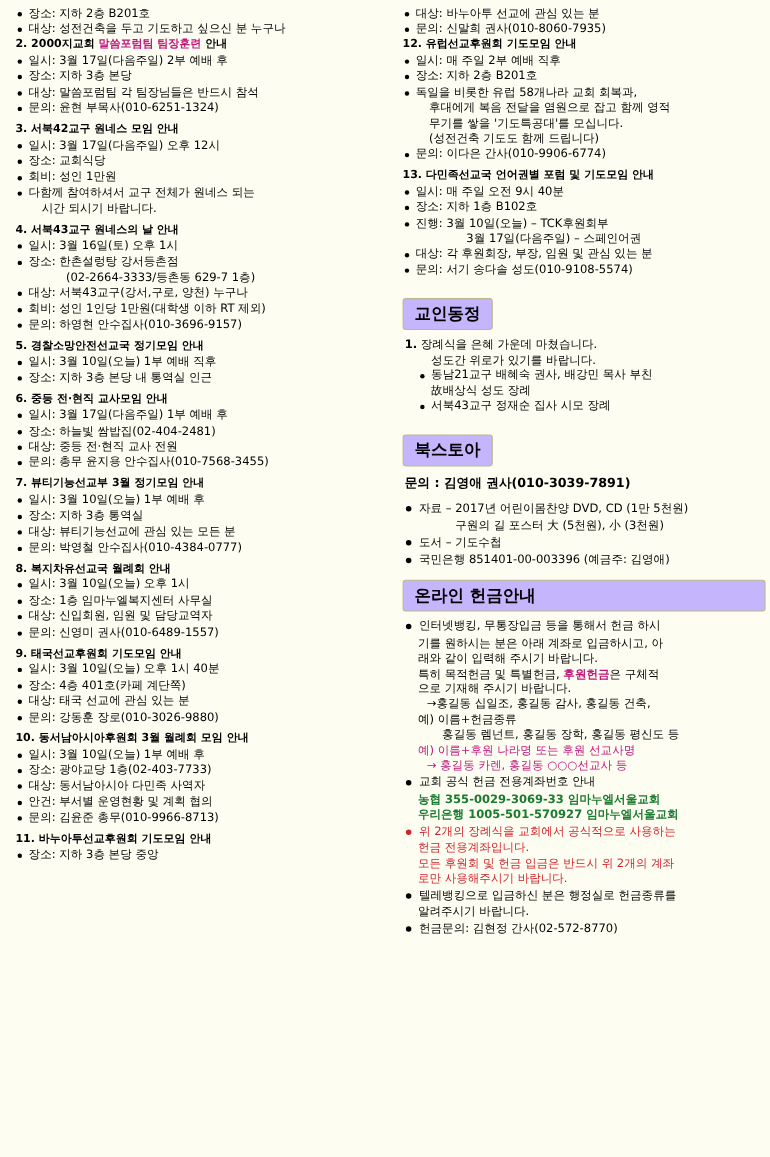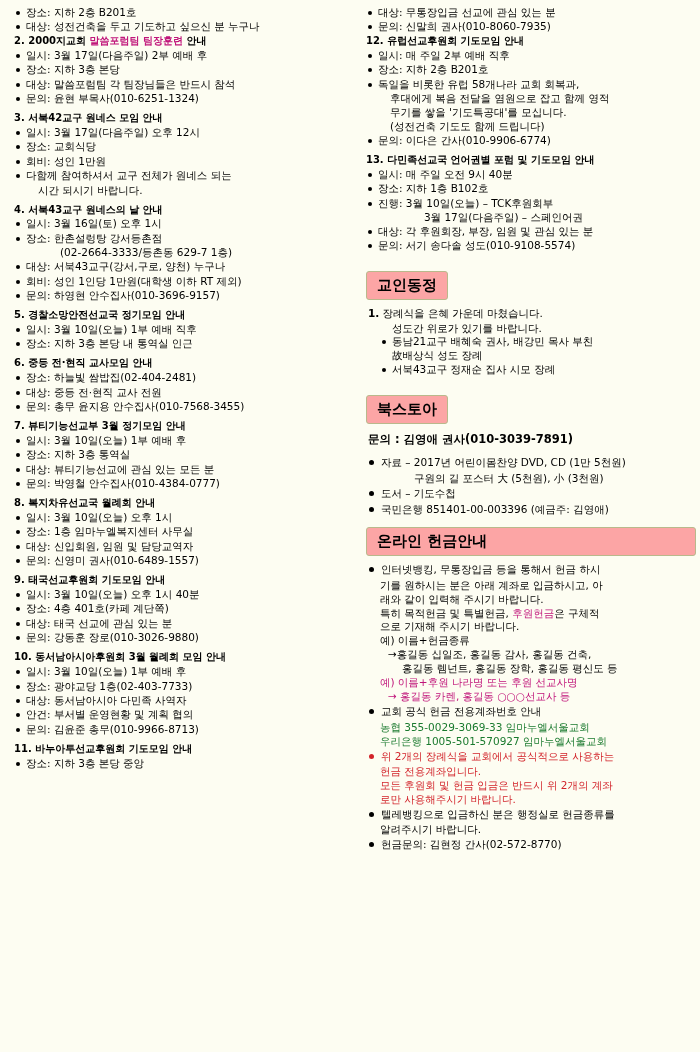--- a/index.html
+++ b/index.html
@@ -46,35 +46,35 @@
   .sub{
     padding-left:12px;line-height:1.33;font-size:10.5px;
   }
   .indent-1{padding-left:24px;}
   .indent-2{padding-left:46px;}
   .indent-3{padding-left:58px;}
 
   
   .section-head{
     border:1px solid #b9b98c;
-    background:#fca5a5;
+    background:#c4b5fd;
     border-radius:3px;
     padding:4px 10px;
     font-weight:bold;
     font-size:15px;
     margin:8px 0 6px 0;
     display:inline-block;
   }
   .section-head.wide{display:block;}
   .section-wrap{margin-top:10px;}
 
   .sec-body{padding:0 2px;}
   .sec-body .line{line-height:1.35;font-size:10.5px;}
 
-  .bold{font-weight:normal;}
+  .bold{font-weight:bold;}
   .red{color:#d2232a;}
   .pink{color:#c0157a;}
   .green{color:#1a7a2e;}
 
   .bookstore-contact{
     font-weight:bold;font-size:11.5px;margin:2px 0 8px 0;
   }
   .big-bullets li{
     position:relative;padding-left:13px;line-height:1.4;margin-bottom:2px;
   }
@@ -152,20 +152,21 @@
         <li>장소: 지하 3층 본당 내 통역실 인근</li>
       </ul>
     </div>
 
     <div class="item">
       <div class="item-title">
         <span class="num">6.</span>
         <span>중등 전·현직 교사모임 안내</span>
       </div>
       <ul class="bullets">
+        <li>일시: 3월 17일(다음주일) 1부 예배 후</li>
         <li>장소: 하늘빛 쌈밥집(02-404-2481)</li>
         <li>대상: 중등 전·현직 교사 전원</li>
         <li>문의: 총무 윤지용 안수집사(010-7568-3455)</li>
       </ul>
     </div>
 
     <div class="item">
       <div class="item-title">
         <span class="num">7.</span>
         <span>뷰티기능선교부 3월 정기모임 안내</span>
@@ -226,21 +227,21 @@
       <ul class="bullets">
         <li>장소: 지하 3층 본당 중앙</li>
       </ul>
     </div>
 
   </div>
 
   <div class="col col-right">
 
     <ul class="bullets">
-      <li>대상: 무통장입금 선교에 관심 있는 분</li>
+      <li>대상: 바누아투 선교에 관심 있는 분</li>
       <li>문의: 신말희 권사(010-8060-7935)</li>
     </ul>
 
     <div class="item">
       <div class="item-title">
         <span class="num">12.</span>
         <span>유럽선교후원회 기도모임 안내</span>
       </div>
       <ul class="bullets">
         <li>일시: 매 주일 2부 예배 직후</li>
@@ -310,22 +311,22 @@
           <li>
             <span>인터넷뱅킹, 무통장입금 등을 통해서 헌금 하시</span>
           </li>
         </ul>
         <div class="sub">기를 원하시는 분은 아래 계좌로 입금하시고, 아</div>
         <div class="sub">래와 같이 입력해 주시기 바랍니다.</div>
         <div class="sub">
           <span>특히 목적헌금 및 특별헌금, </span><span class="pink bold">후원헌금</span><span>은 구체적</span>
         </div>
         <div class="sub">으로 기재해 주시기 바랍니다.</div>
+        <div class="sub arrow">→홍길동 십일조, 홍길동 감사, 홍길동 건축,</div>
         <div class="sub">예) 이름+헌금종류</div>
-        <div class="sub arrow">→홍길동 십일조, 홍길동 감사, 홍길동 건축,</div>
         <div class="sub" style="padding-left:34px;">홍길동 렘넌트, 홍길동 장학, 홍길동 평신도 등</div>
         <div class="sub">
           <span class="pink">예) </span><span class="pink">이름+후원 나라명 또는 후원 선교사명</span>
         </div>
         <div class="sub arrow pink">→ 홍길동 카렌, 홍길동 ○○○선교사 등</div>
 
         <ul class="bullets big-bullets">
           <li>교회 공식 헌금 전용계좌번호 안내</li>
         </ul>
         <div class="sub bold green">농협 355-0029-3069-33 임마누엘서울교회</div>

